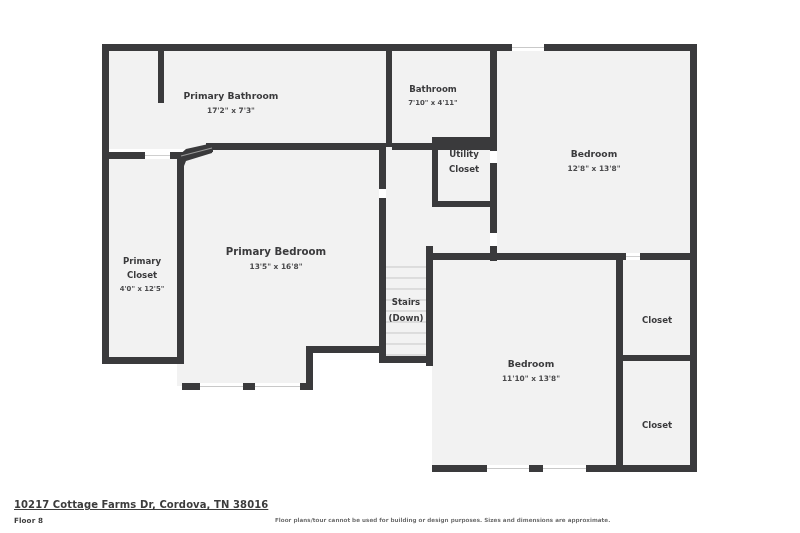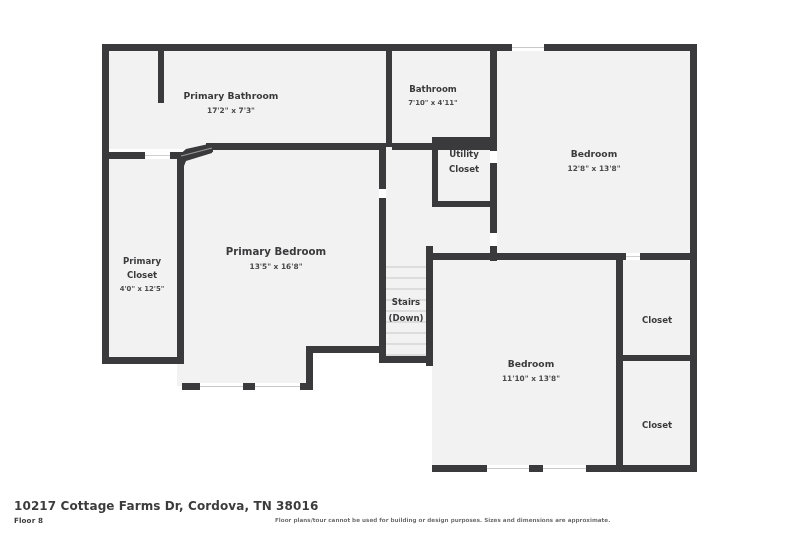--- a/index.html
+++ b/index.html
@@ -14,25 +14,26 @@
   #plan-wrap{
     position:absolute;
     left:0;top:0;
     width:800px;height:533px;text-align:center;
   }
   svg#floorplan{display:block;}
 
   .footer-addr{
     position:absolute;
     left:14px; top:499px;
-    font-size:12px;
+    font-size:10px;
     font-weight:700;
     color:#3c3c3c;
     letter-spacing:0.1px;
     white-space:nowrap;
+    text-decoration:underline;
   }
   .footer-floor{
     position:absolute;
     left:14px; top:516px;
     font-size:7.2px;
     font-weight:700;
     color:#3c3c3c;
     letter-spacing:0.1px;
     white-space:nowrap;
   }

